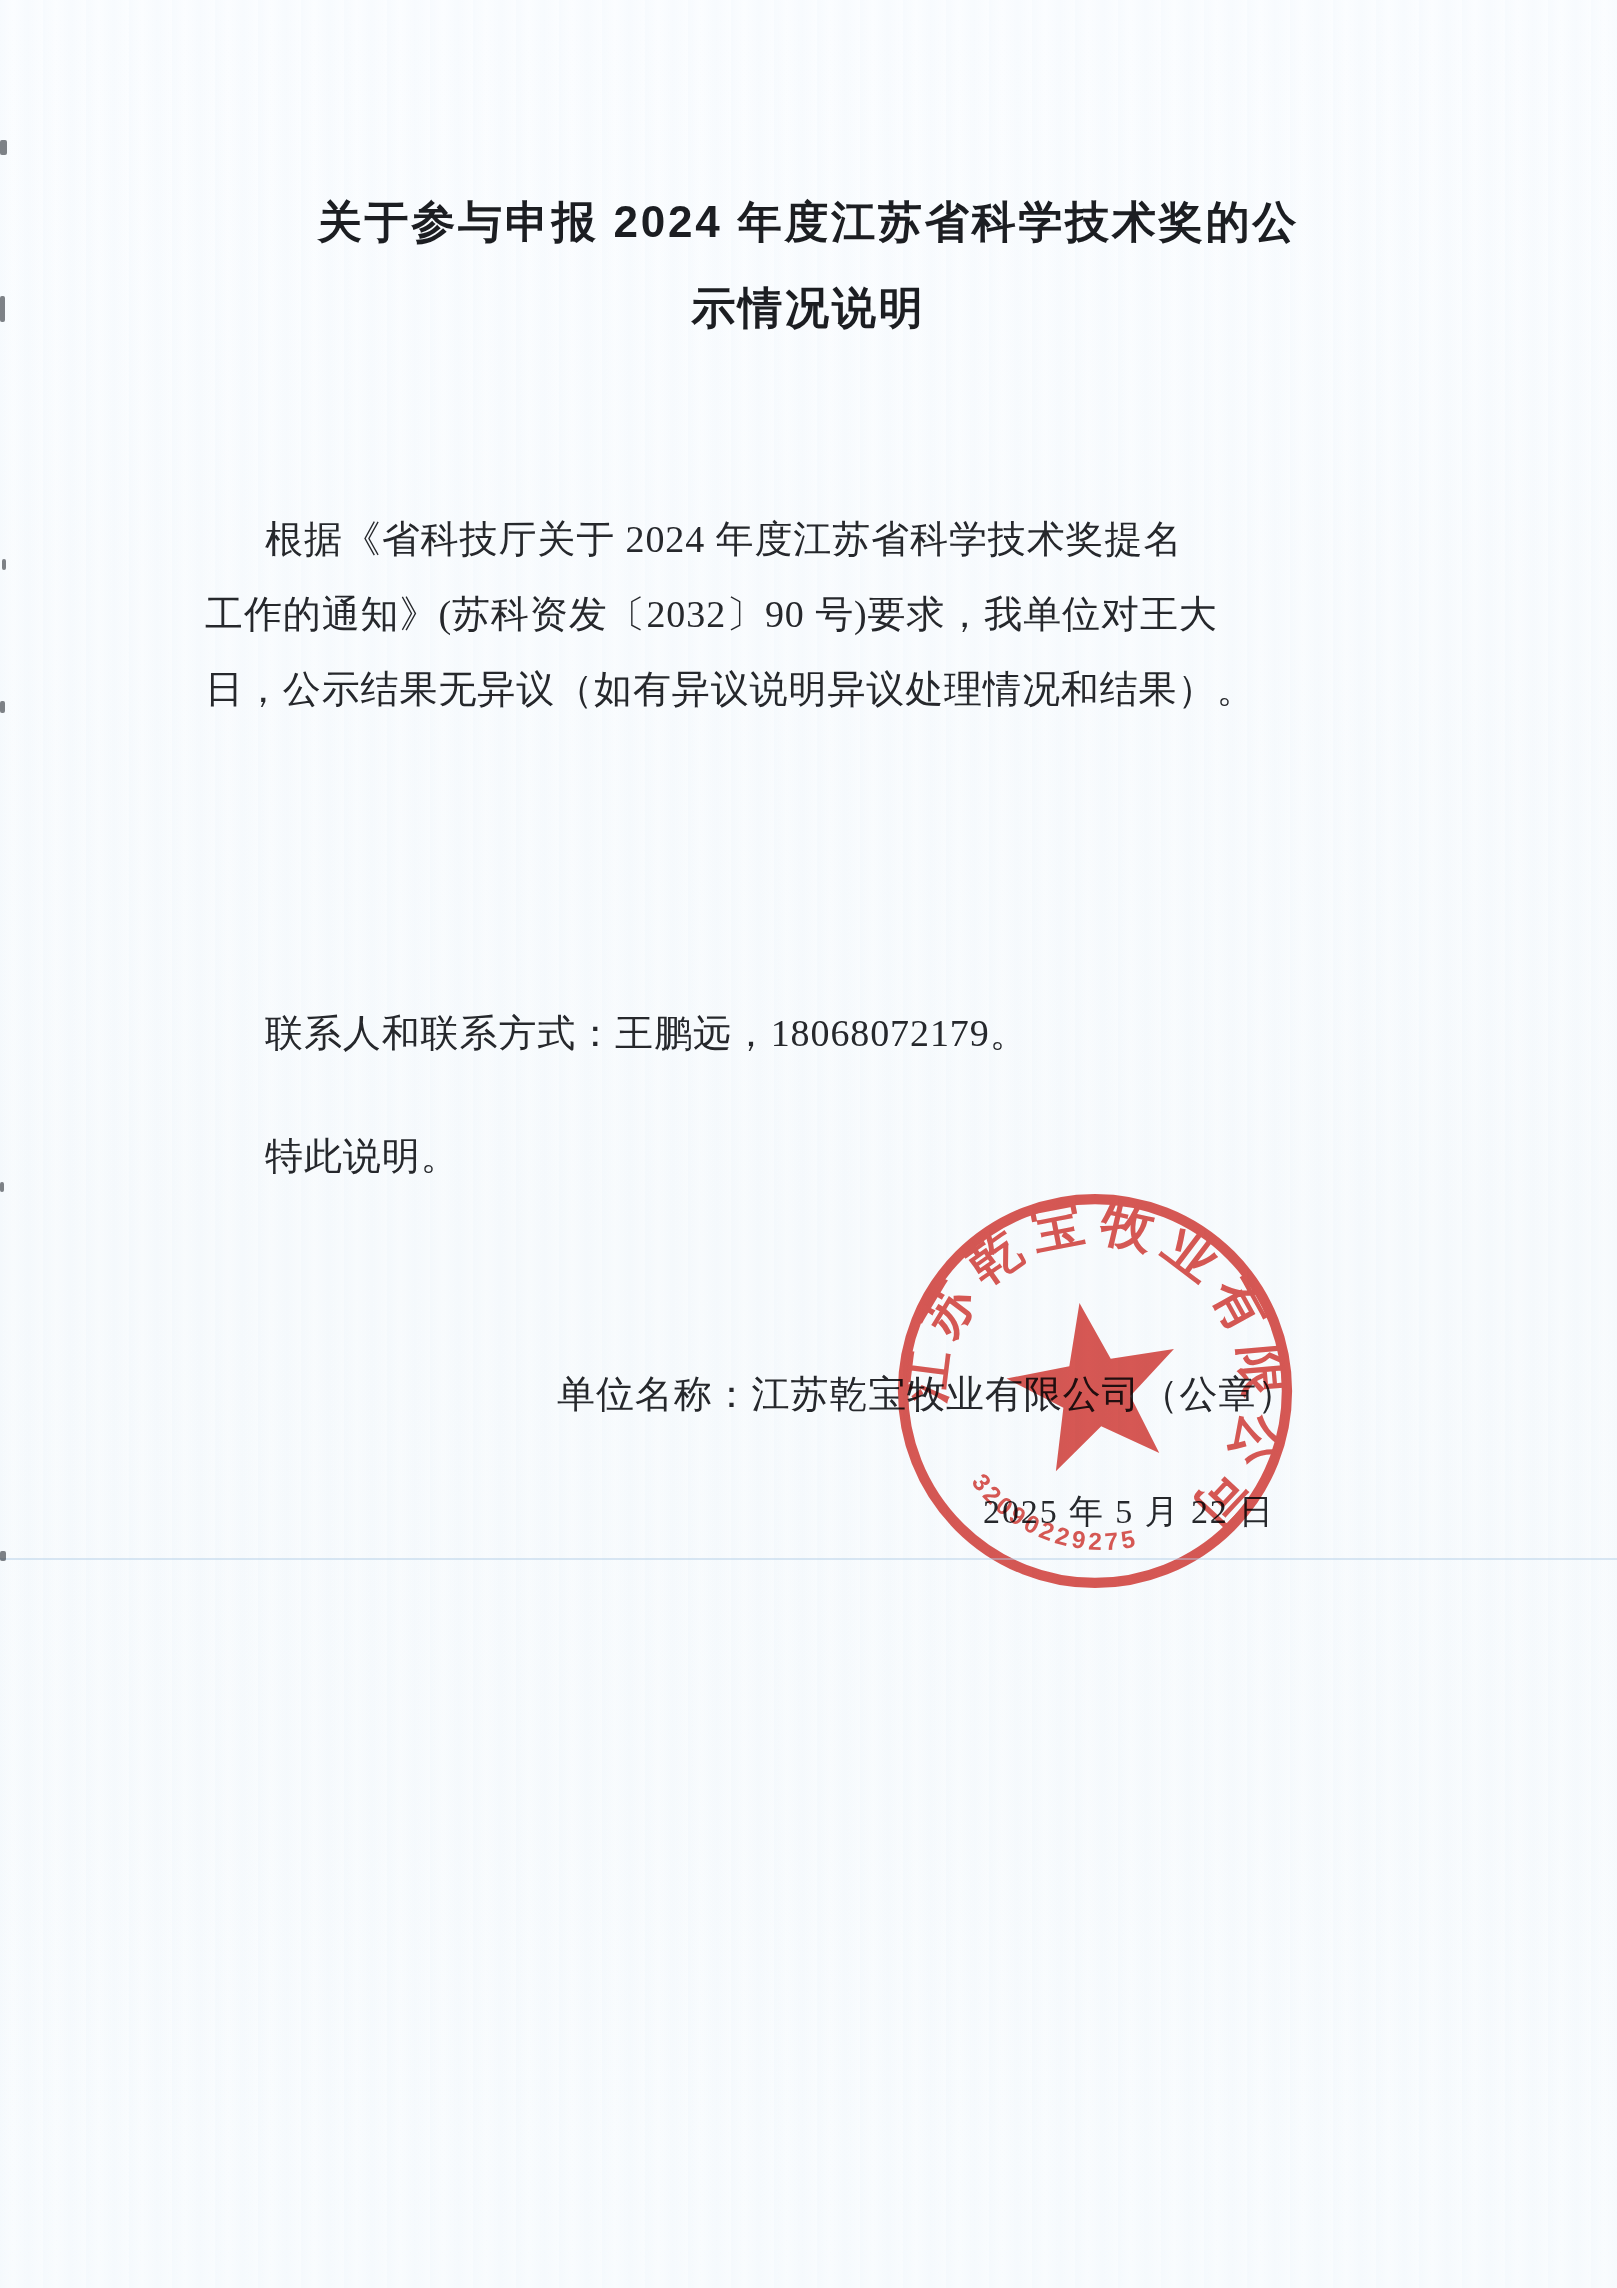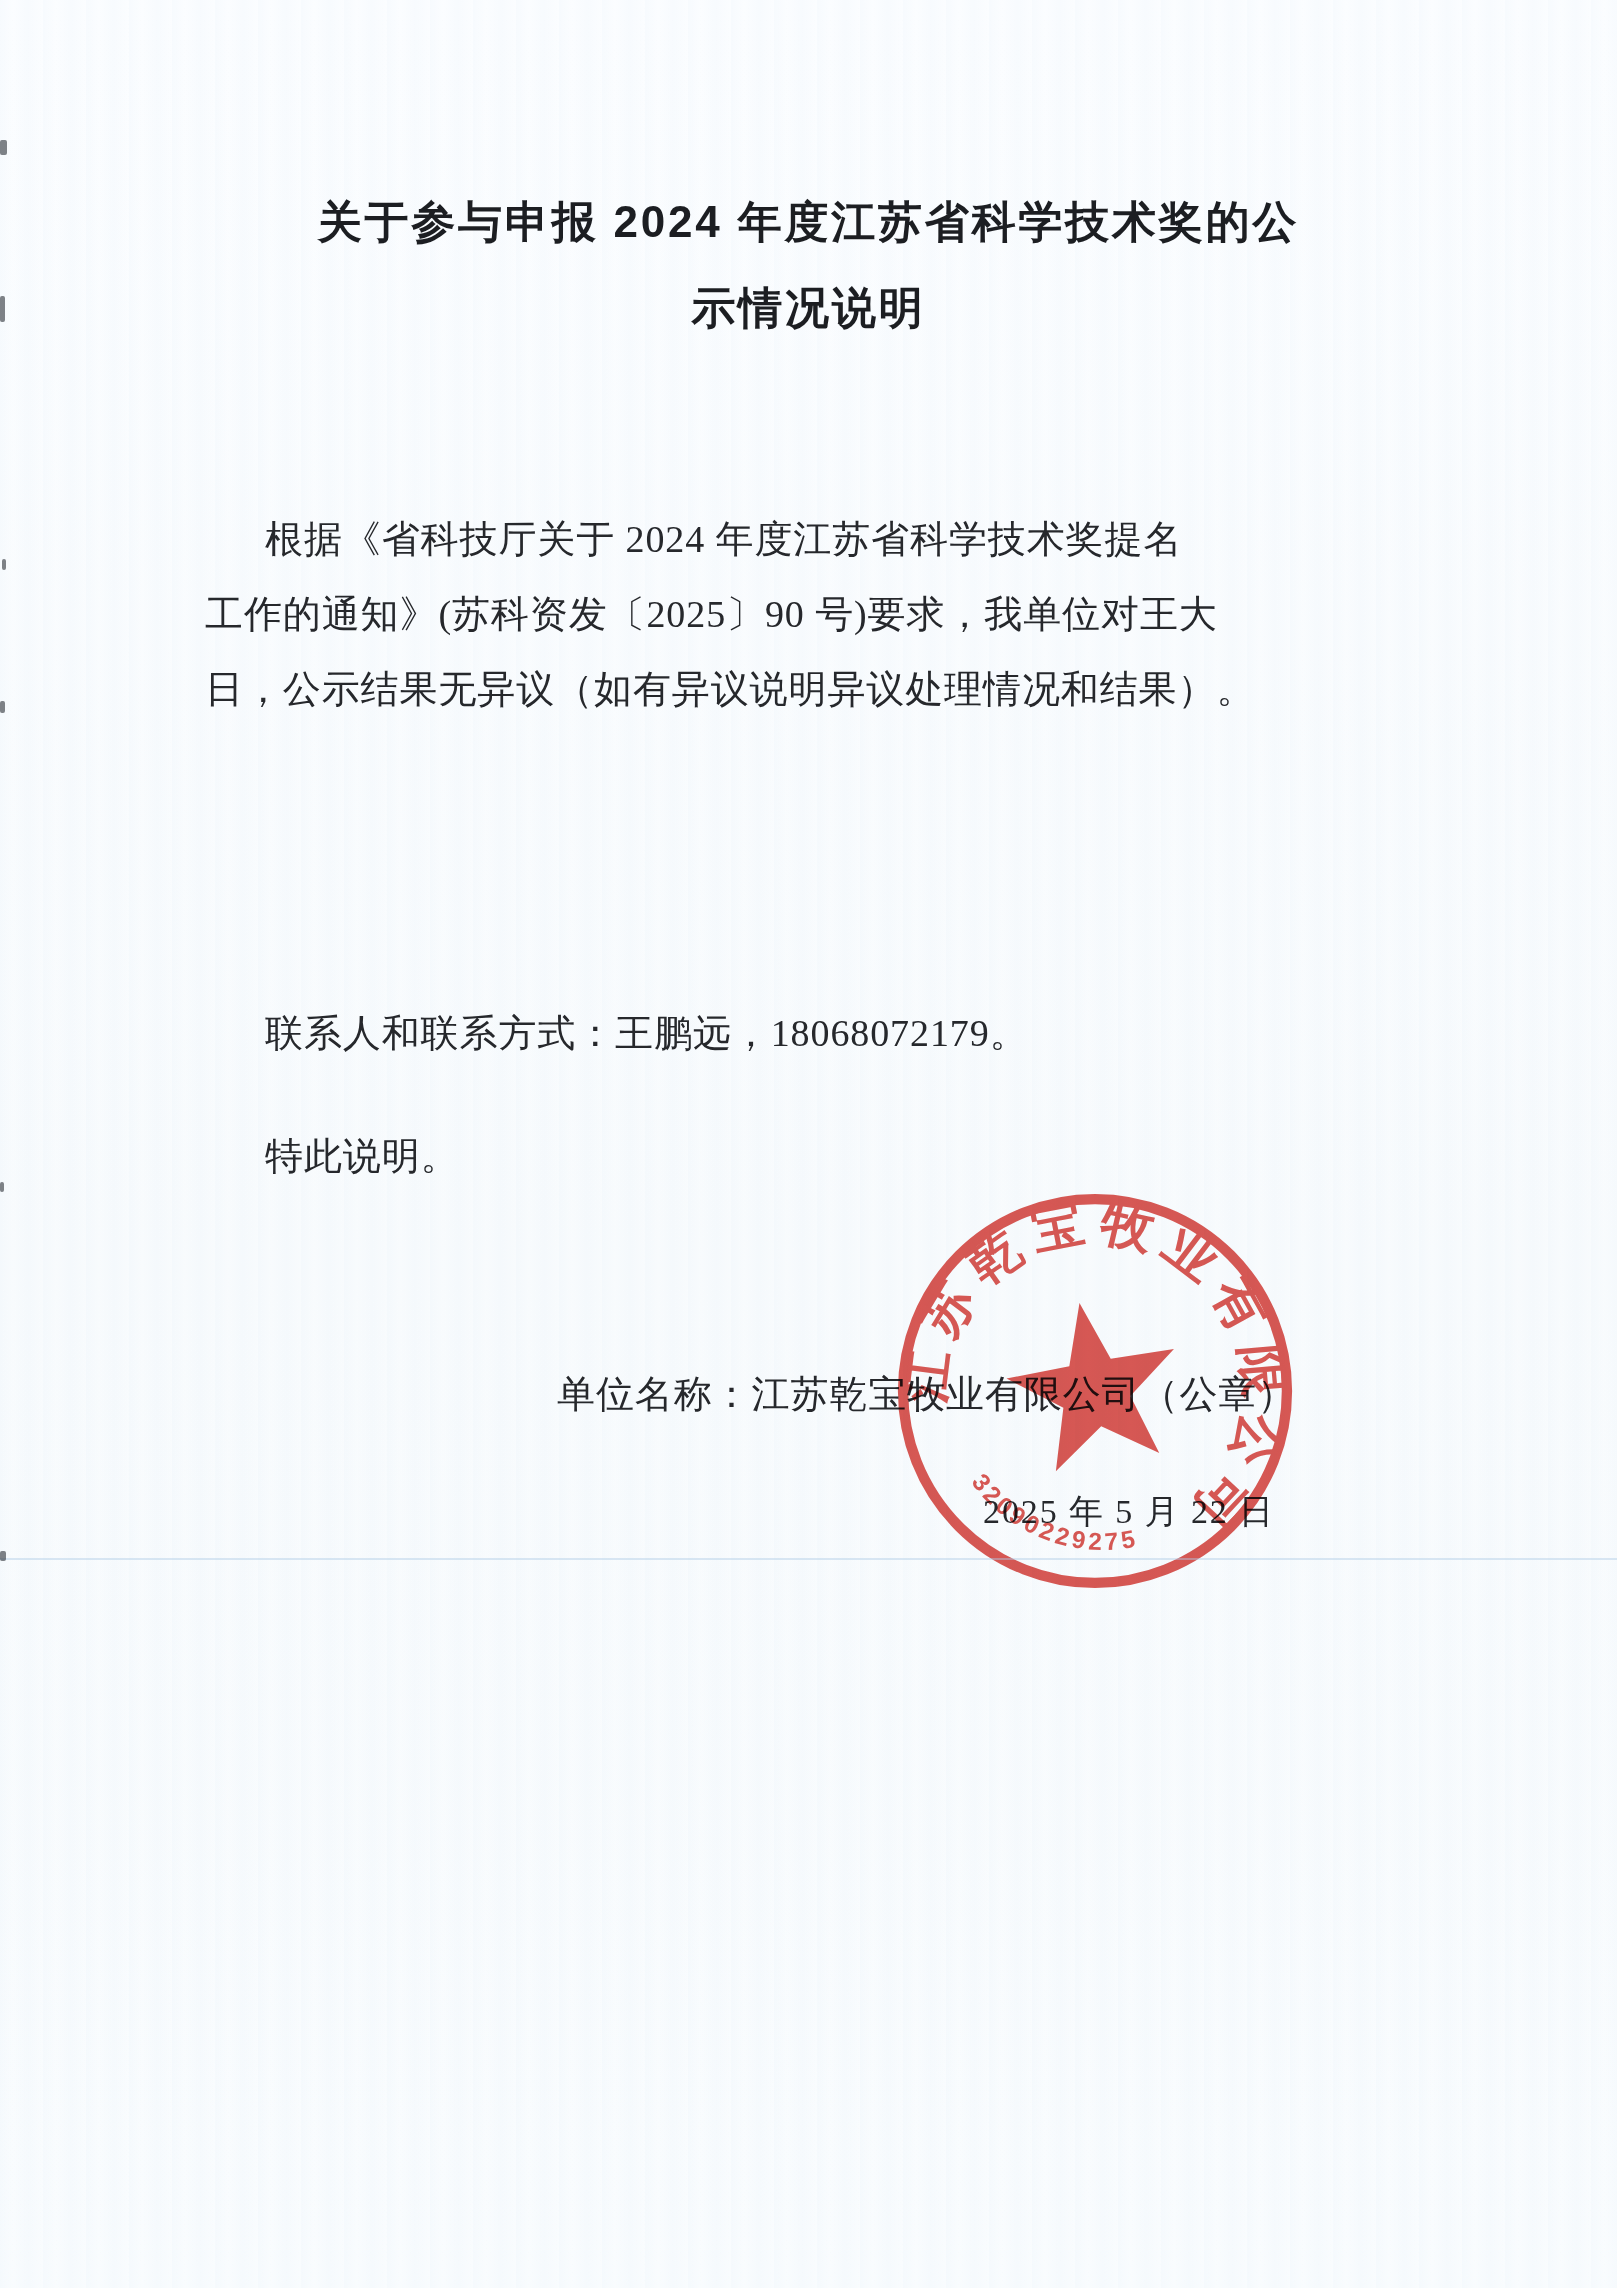--- a/index.html
+++ b/index.html
@@ -84,21 +84,21 @@
 
 <div class="page">
 
   <div class="doc-title">
     <div>关于参与申报 2024 年度江苏省科学技术奖的公</div>
     <div>示情况说明</div>
   </div>
 
   <div class="body-block">
     <div class="body-line indent">根据《省科技厅关于 2024 年度江苏省科学技术奖提名</div>
-    <div class="body-line">工作的通知》(苏科资发〔2025〕90 号)要求，我单位对王大</div>
+    <div class="body-line">工作的通知》(苏科资发〔2032〕90 号)要求，我单位对王大</div>
     <div class="body-line">日，公示结果无异议（如有异议说明异议处理情况和结果）。</div>
   </div>
 
   <div class="contact-line">联系人和联系方式：王鹏远，18068072179。</div>
 
   <div class="closing-line">特此说明。</div>
 
   <div class="unit-line">单位名称：江苏乾宝牧业有限公司（公章）</div>
 
   <div class="date-line">2025 年 5 月 22 日</div>

